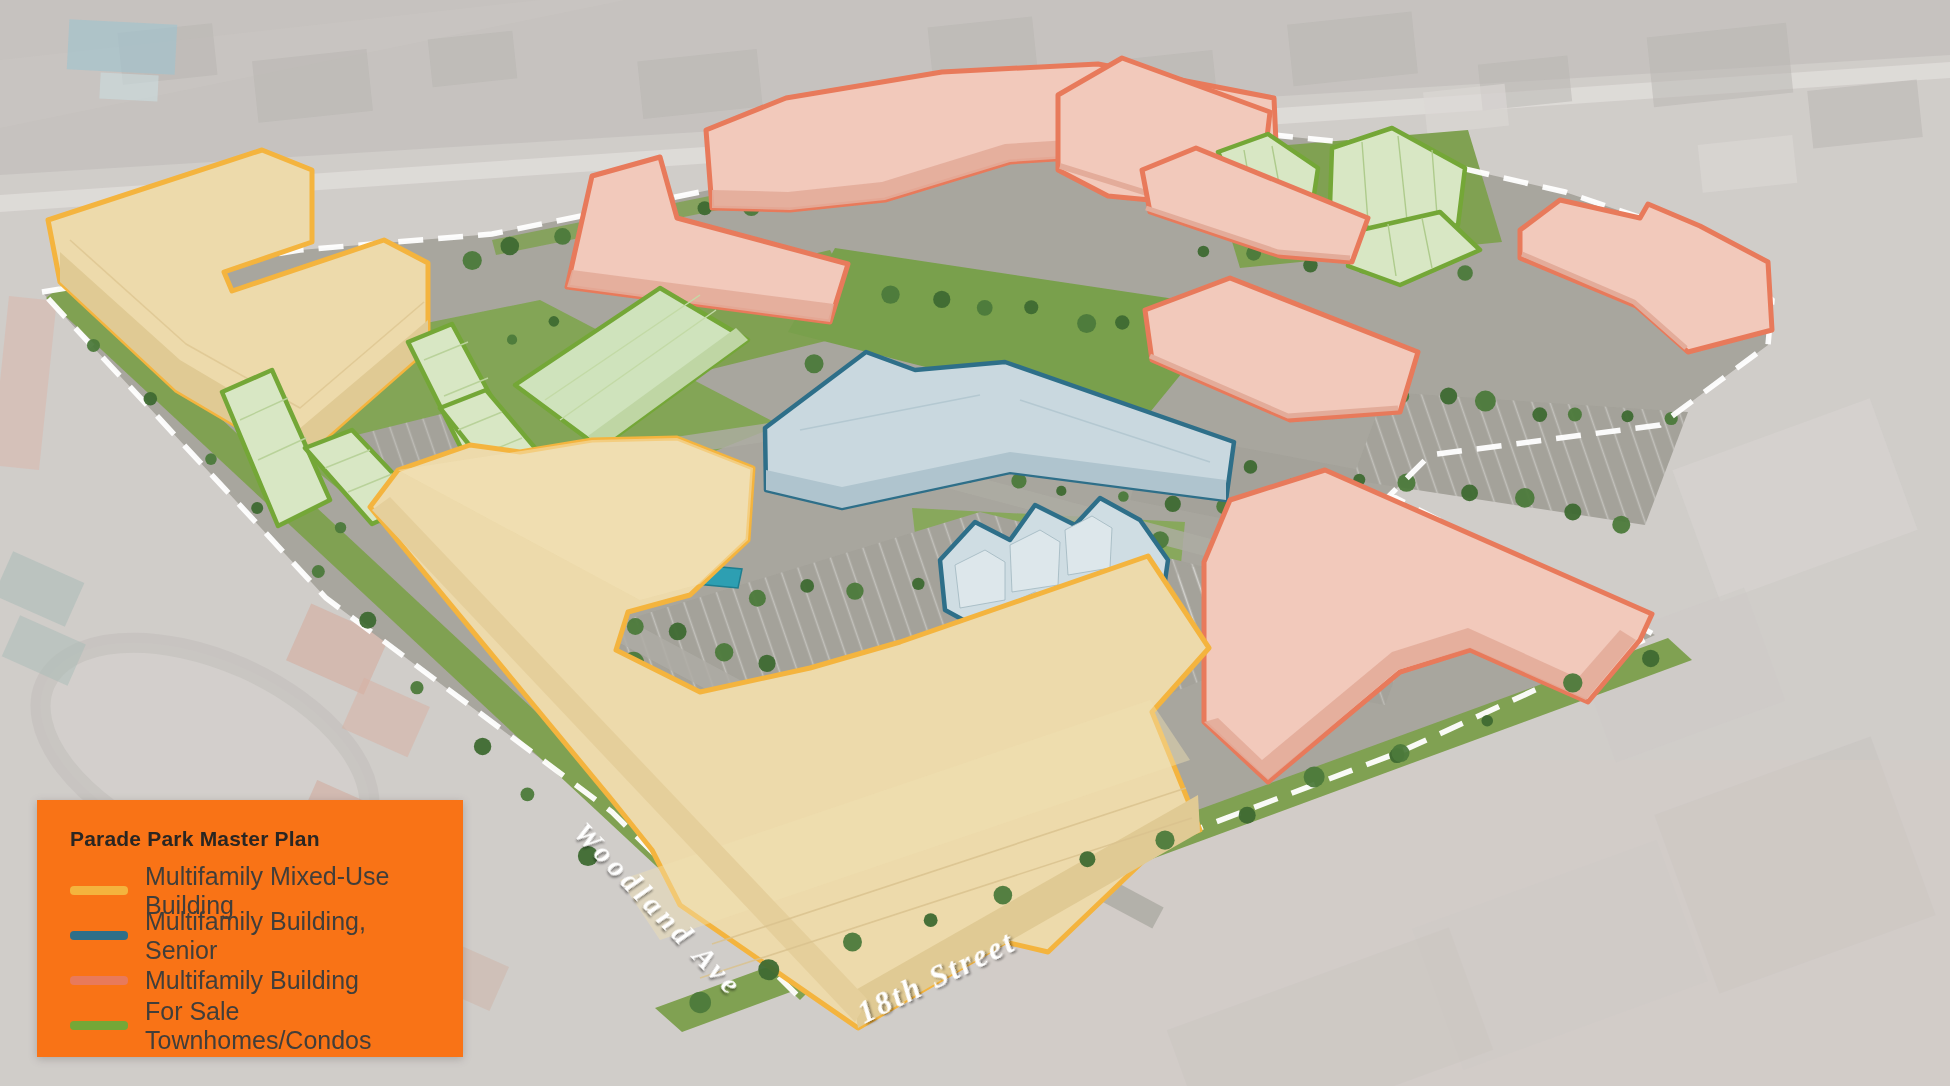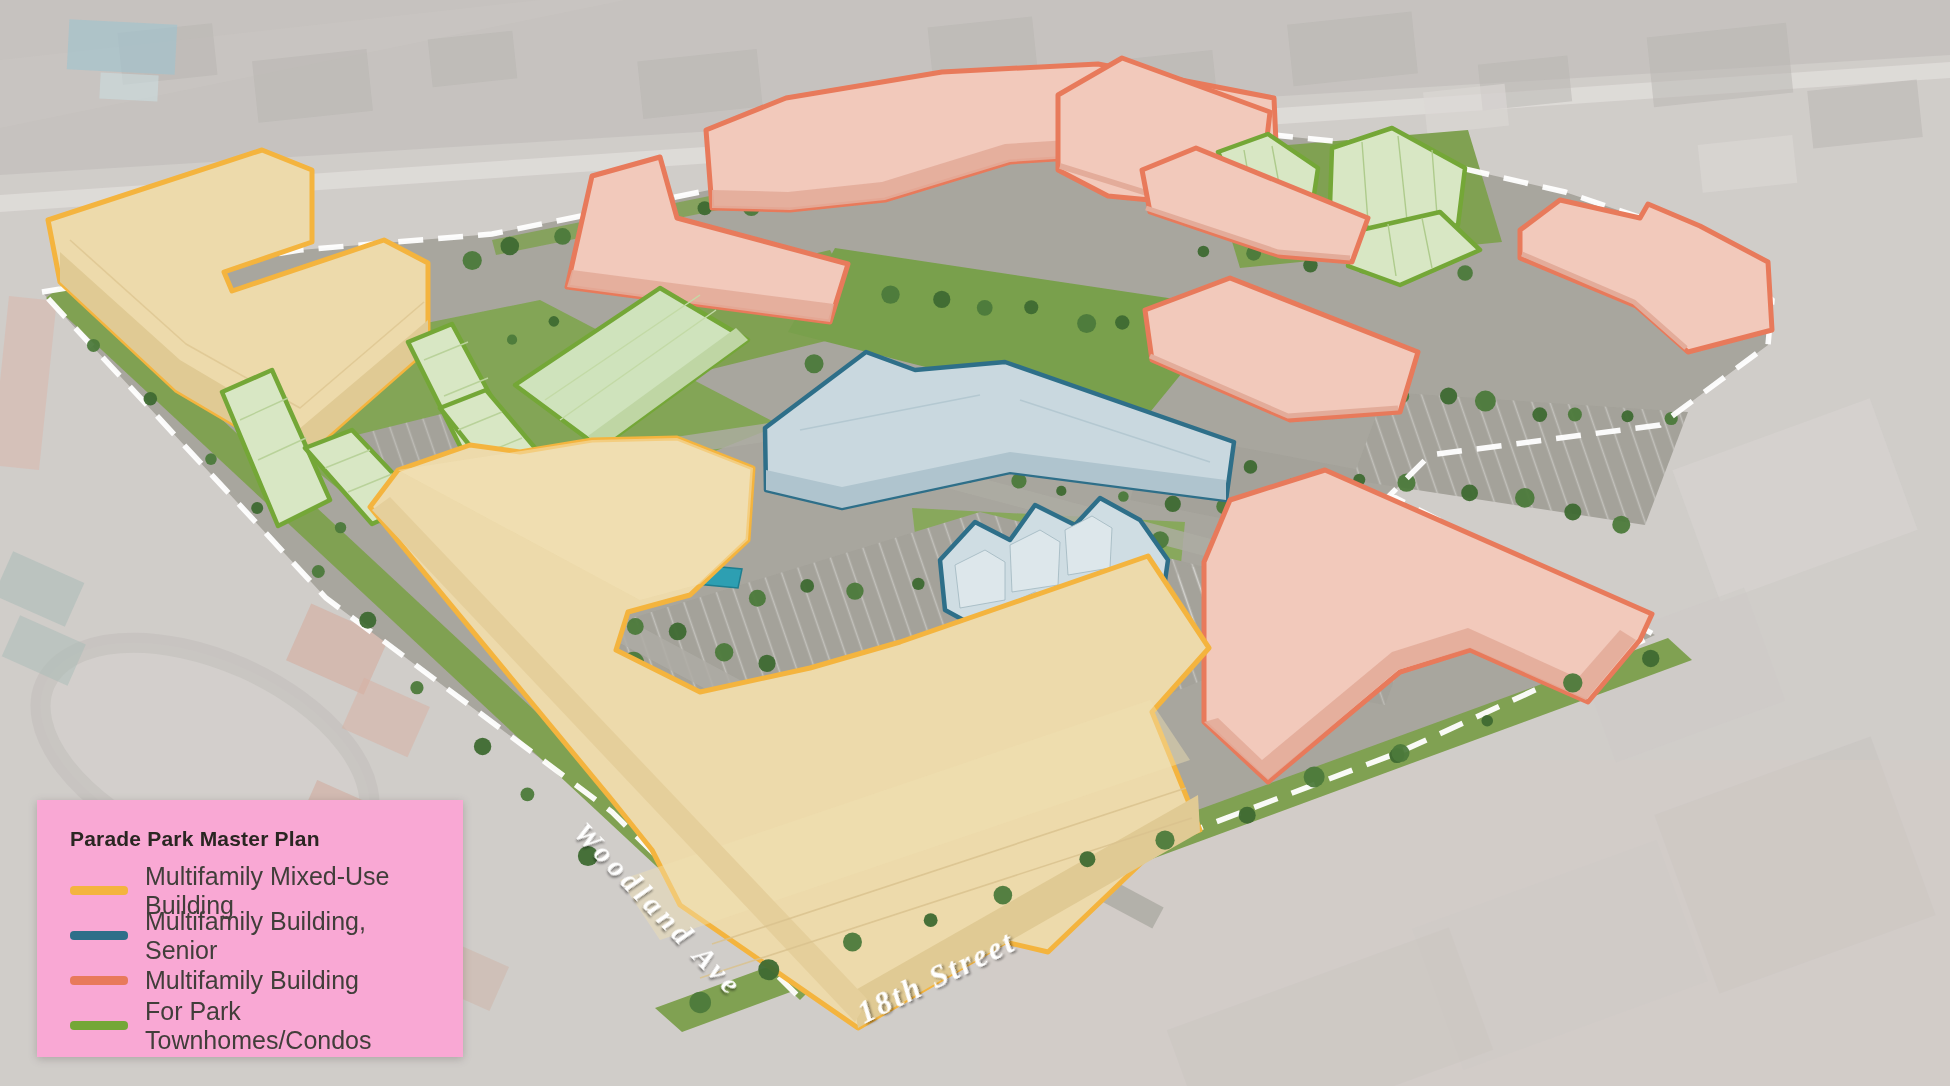--- a/index.html
+++ b/index.html
@@ -4,21 +4,21 @@
 <style>
   html,body{margin:0;padding:0;}
   body{
     width:1950px;height:1086px;position:relative;overflow:hidden;
     background:#C9C5C1;
     font-family:"Liberation Sans","DejaVu Sans",sans-serif;
   }
   #scene{position:absolute;left:0;top:0;width:1950px;height:1086px;display:block;}
   .legend{
     position:absolute;left:37px;top:800px;width:426px;height:257px;
-    background:#f9a8d4;box-shadow:0 2px 8px rgba(60,55,50,.25);
+    background:#f97316;box-shadow:0 2px 8px rgba(60,55,50,.25);
     box-sizing:border-box;padding:27px 20px 0 33px;z-index:5;
   }
   .legend-title{
     font-size:21px;font-weight:bold;color:#2A2622;letter-spacing:.2px;
     margin-bottom:17px;
   }
   .legend-item{display:flex;align-items:center;height:45px;}
   .swatch{width:58px;height:9px;border-radius:4px;flex:0 0 auto;margin-right:17px;background:#999;}
   .legend-label{font-size:25px;color:#413E3A;}
   svg text.street{
@@ -372,15 +372,15 @@
   <div class="legend-item">
     <span class="swatch" style="background: rgb(46, 111, 137);"></span>
     <span class="legend-label">Multifamily Building, Senior</span>
   </div>
   <div class="legend-item">
     <span class="swatch" style="background: rgb(232, 122, 91);"></span>
     <span class="legend-label">Multifamily Building</span>
   </div>
   <div class="legend-item">
     <span class="swatch" style="background: rgb(116, 167, 55);"></span>
-    <span class="legend-label">For Park Townhomes/Condos</span>
+    <span class="legend-label">For Sale Townhomes/Condos</span>
   </div>
 </div>
 
 </body></html>

